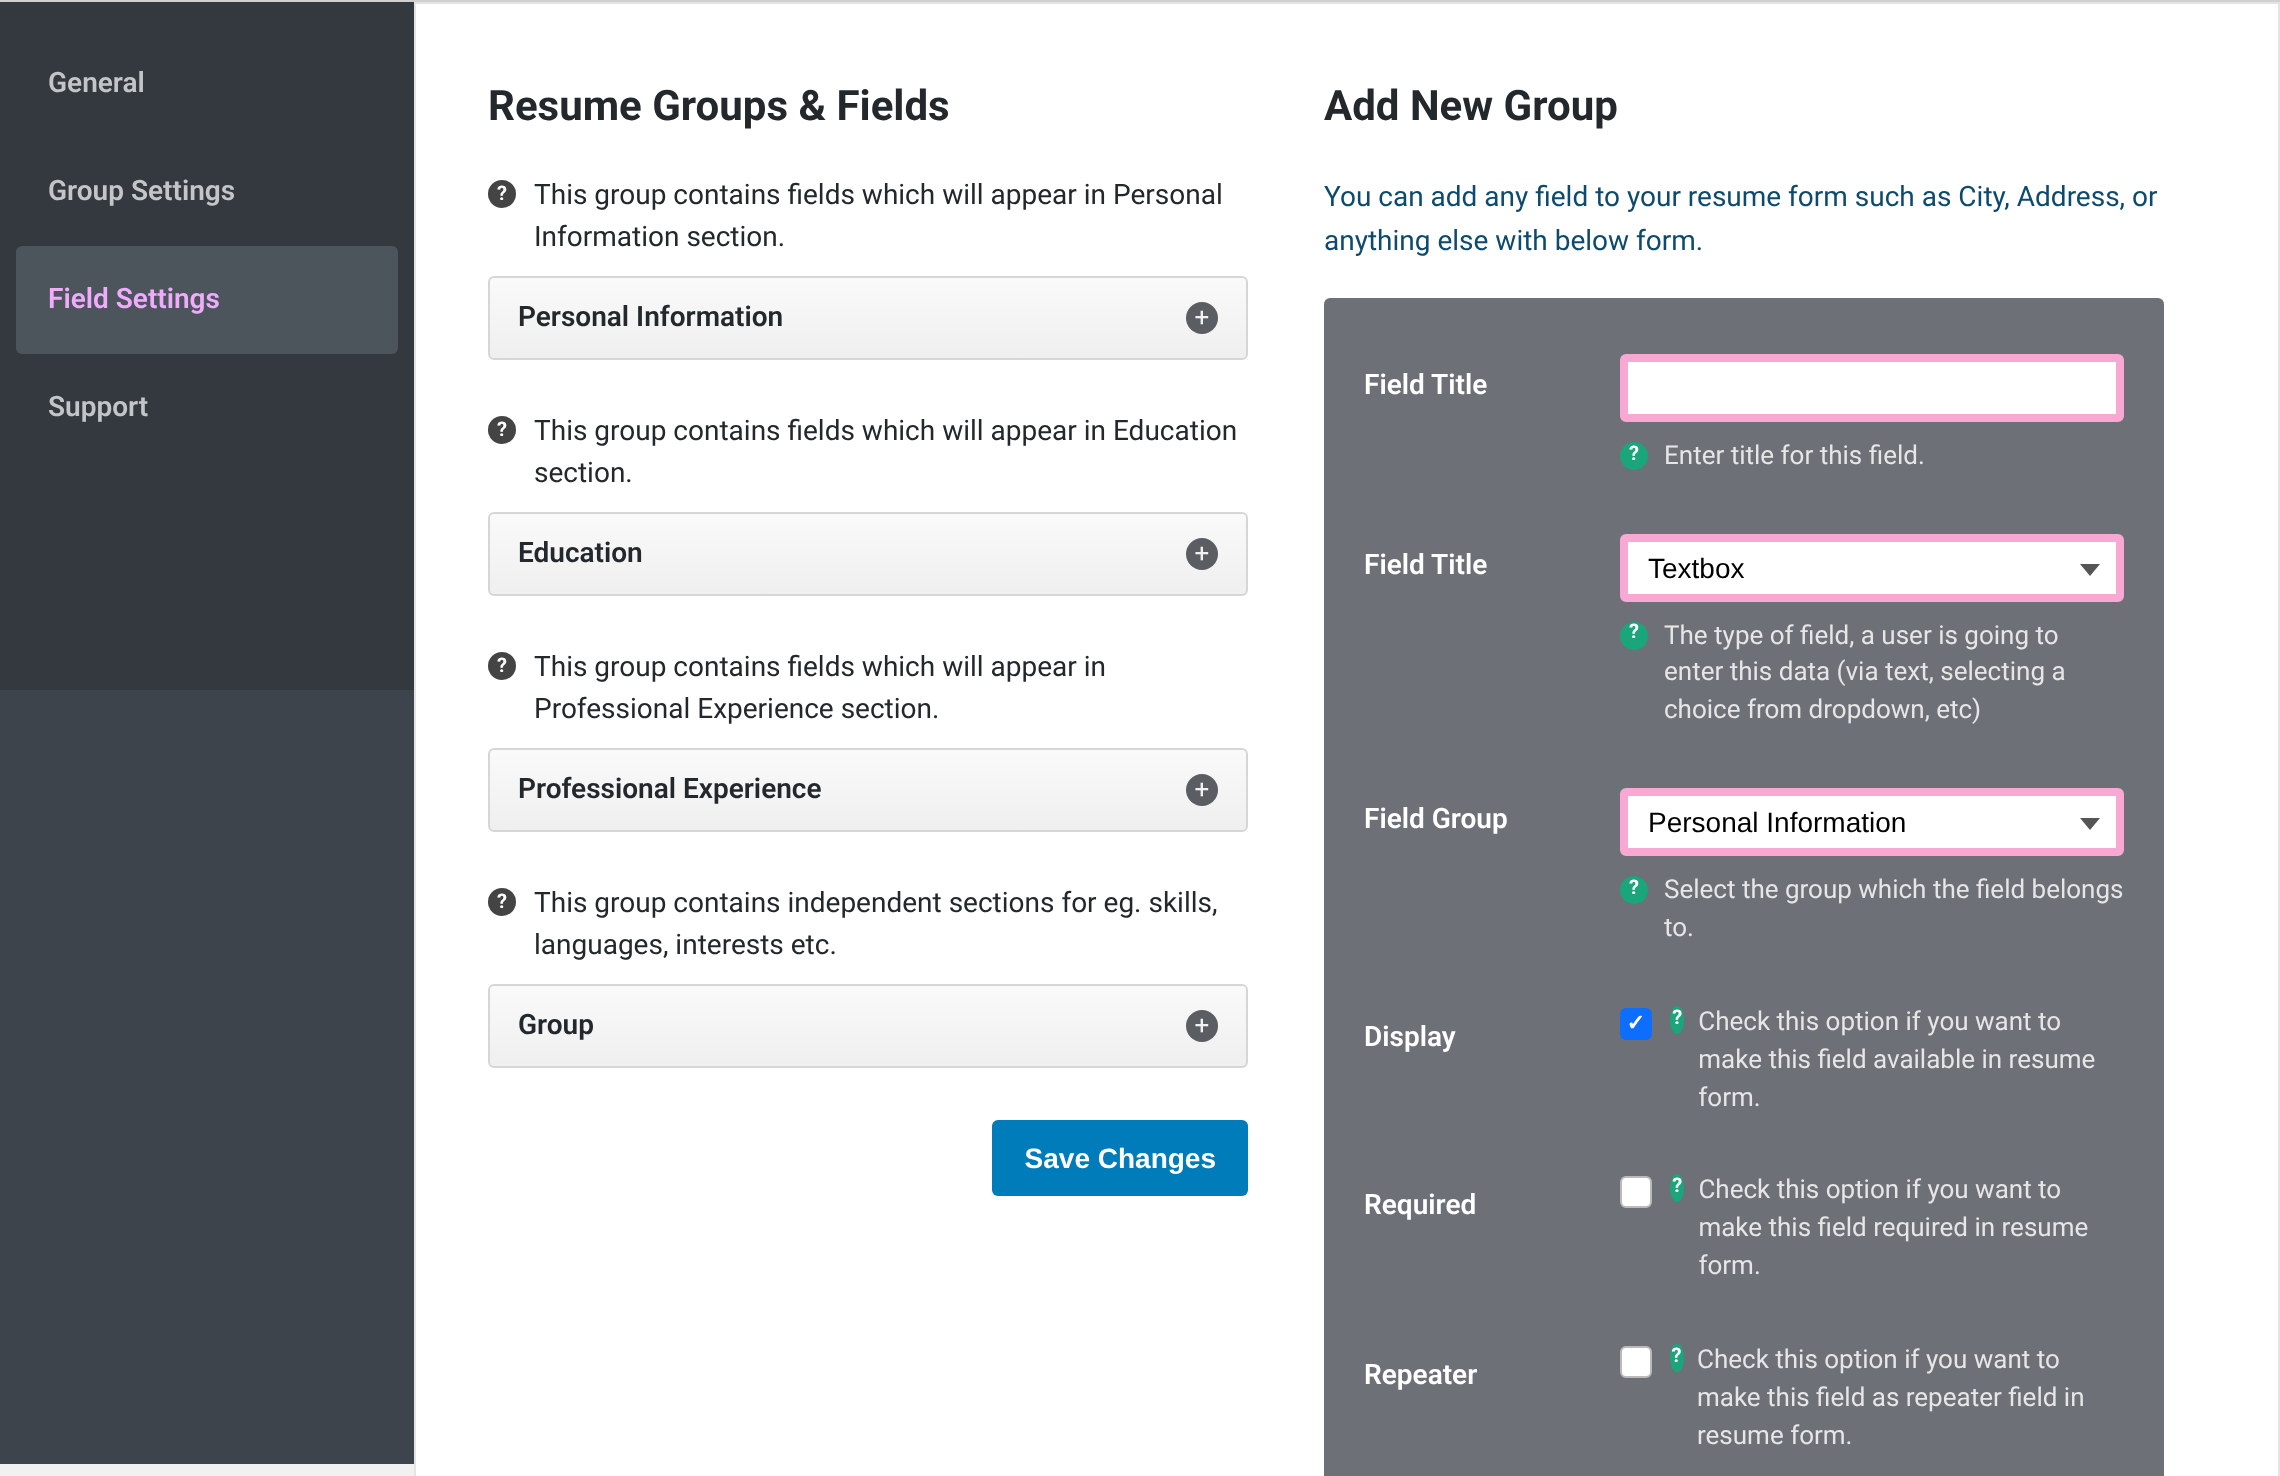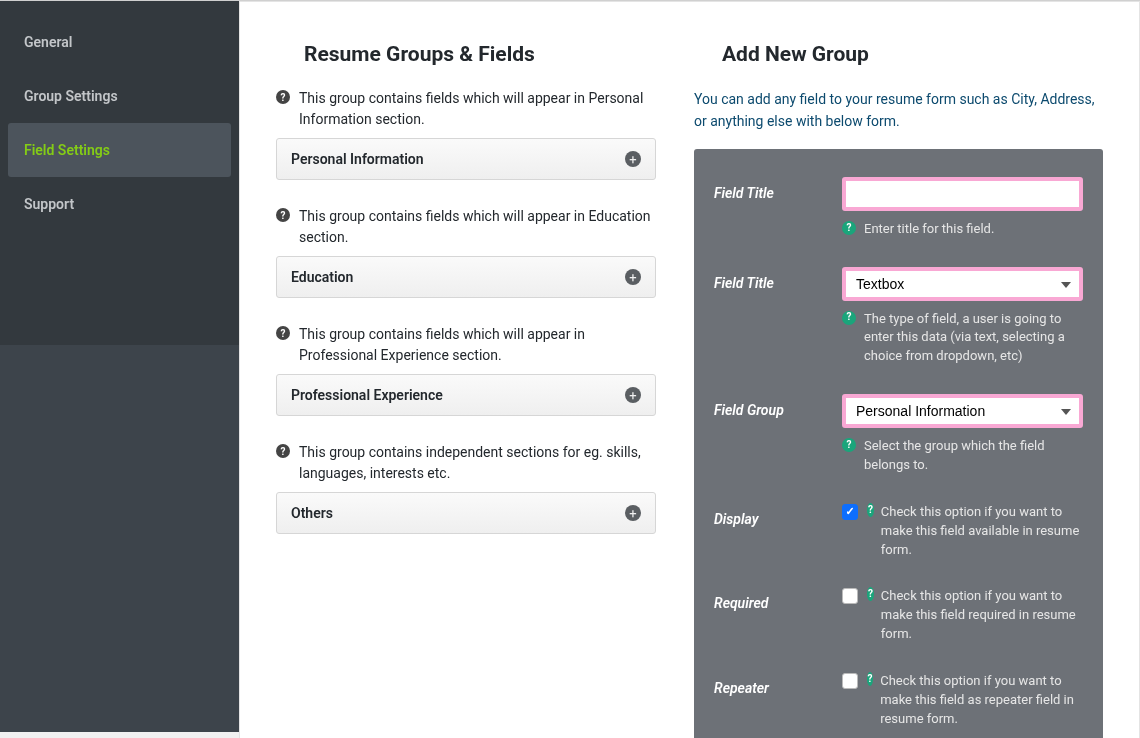--- a/index.html
+++ b/index.html
@@ -1,42 +1,42 @@
 <!DOCTYPE html>
 <html><head>
   <meta charset="utf-8">
   <style>
     * { box-sizing: border-box; margin: 0; padding: 0; }
     body { font-family: -apple-system, BlinkMacSystemFont, "Segoe UI", Roboto, sans-serif; background: #f1f1f1; color: #333; }
     .app-root { width: 1140px; height: 738px; margin: 0 auto; background: #f1f1f1; display: flex; flex-direction: column; }
     .top-bar { height: 7px; background: #e4e4e4; border-bottom: 1px solid #d0d0d0; }
     .main-row { display: flex; flex: 1; }
-    .sidebar { width: 239px; background: #33393e; padding-top: 14px; display: flex; flex-direction: column; height: 731px; }
+    .sidebar { width: 207px; background: #33393e; padding-top: 14px; display: flex; flex-direction: column; height: 731px; }
     .sidebar-filled { height: 330px; }
     .sidebar-rest { flex: 1; background: #3d444b; }
     .sidebar-item { display: flex; align-items: center; height: 54px; padding: 0 24px; color: #c3c6c9; font-size: 14px; font-weight: 600; cursor: pointer; border-radius: 3px; }
-    .sidebar-item.active { background: #4c545c; color: #84cc16; margin: 0 8px; padding: 0 16px; }
+    .sidebar-item.active { background: #4c545c; color: #f0abfc; margin: 0 8px; padding: 0 16px; }
     .content { flex: 1; background: #fff; padding: 40px 36px; display: flex; gap: 38px; border: 1px solid #e4e4e4; }
     .col { flex: 1; }
     .col-left { max-width: 380px; }
     .col-right { max-width: 420px; }
-    h2 { font-size: 21px; font-weight: 700; color: #23282d; margin-bottom: 22px; margin-left: 28px; }
+    h2 { font-size: 21px; font-weight: 700; color: #23282d; margin-bottom: 22px; }
     .group-desc { display: flex; align-items: flex-start; font-size: 14px; color: #23282d; margin-bottom: 8px; line-height: 1.5; }
     .group-desc .q-icon { margin-right: 9px; margin-top: 2px; flex-shrink: 0; }
     .q-icon { width: 14px; height: 14px; border-radius: 50%; background: #444; color: #fff; font-size: 10px; font-weight: bold; display: inline-flex; align-items: center; justify-content: center; }
     .q-icon.green { background: #1aa57b; }
     .accordion { border: 1px solid #d6d6d6; border-radius: 3px; background: linear-gradient(#fafafa, #efefef); height: 42px; display: flex; align-items: center; justify-content: space-between; padding: 0 14px; font-size: 14px; font-weight: 600; color: #23282d; cursor: pointer; margin-bottom: 26px; margin-top: 6px; }
     .plus-circle { width: 16px; height: 16px; border-radius: 50%; background: #5a5e62; color: #f1f1f1; font-size: 13px; display: inline-flex; align-items: center; justify-content: center; font-weight: 400; line-height: 1; }
     .btn { display: inline-flex; align-items: center; justify-content: center; height: 38px; padding: 0 16px; border: none; border-radius: 3px; font-size: 14px; font-weight: 600; cursor: pointer; }
     .btn-primary { background: #007cba; color: #fff; }
     .btn-row { display: flex; justify-content: flex-end; margin-top: 10px; }
     .intro { font-size: 14px; line-height: 1.6; color: #0c4a6e; margin-bottom: 16px; }
     .panel { background: #6d7177; border-radius: 3px; padding: 28px 20px 24px; }
     .field-row { display: flex; margin-bottom: 28px; }
-    .field-label { width: 128px; color: #fff; font-size: 14px; font-weight: 600; padding-top: 8px; font-style: italic; }
+    .field-label { width: 128px; color: #fff; font-size: 14px; font-weight: 600; padding-top: 8px; }
     .field-ctrl { flex: 1; }
     .text-input { width: 100%; height: 34px; background: #fff; border: 4px solid #f9a8d4; border-radius: 3px; padding: 0 10px; font-size: 14px; }
     .help { display: flex; align-items: flex-start; gap: 8px; font-size: 13px; color: #e6e6e6; margin-top: 9px; line-height: 1.45; }
     .help .q-icon { flex-shrink: 0; margin-top: 1px; }
     .select-wrap { position: relative; }
     .select-wrap::after { content: ""; position: absolute; right: 12px; top: 15px; width: 0; height: 0; border-left: 5px solid transparent; border-right: 5px solid transparent; border-top: 6px solid #555; pointer-events: none; }
     .checkbox-row { display: flex; align-items: flex-start; gap: 9px; }
     .checkbox { width: 16px; height: 16px; border-radius: 3px; background: #fff; border: 1px solid #bababa; display: inline-flex; align-items: center; justify-content: center; cursor: pointer; flex-shrink: 0; margin-top: 1px; }
     .checkbox.checked { background: #0d6efd; border-color: #0d6efd; }
     .checkbox.checked::after { content: "✓"; color: #fff; font-size: 11px; font-weight: bold; }
@@ -96,24 +96,27 @@
         <div class="accordion">
           <span>Professional Experience</span>
           <span class="plus-circle">+</span>
         </div>
 
         <div class="group-desc">
           <span class="q-icon">?</span>
           <span>This group contains independent sections for eg. skills, languages, interests etc.</span>
         </div>
         <div class="accordion">
-          <span>Others</span>
-          <span class="plus-circle">+</span>
-        </div>
-
+          <span>Group</span>
+          <span class="plus-circle">+</span>
+        </div>
+
+        <div class="btn-row">
+          <button class="btn btn-primary">Save Changes</button>
+        </div>
       </div>
 
       <div class="col col-right">
         <h2>Add New Group</h2>
         <p class="intro">You can add any field to your resume form such as City, Address, or anything else with below form.</p>
 
         <div class="panel">
 
           <div class="field-row">
             <div class="field-label">Field Title</div>

